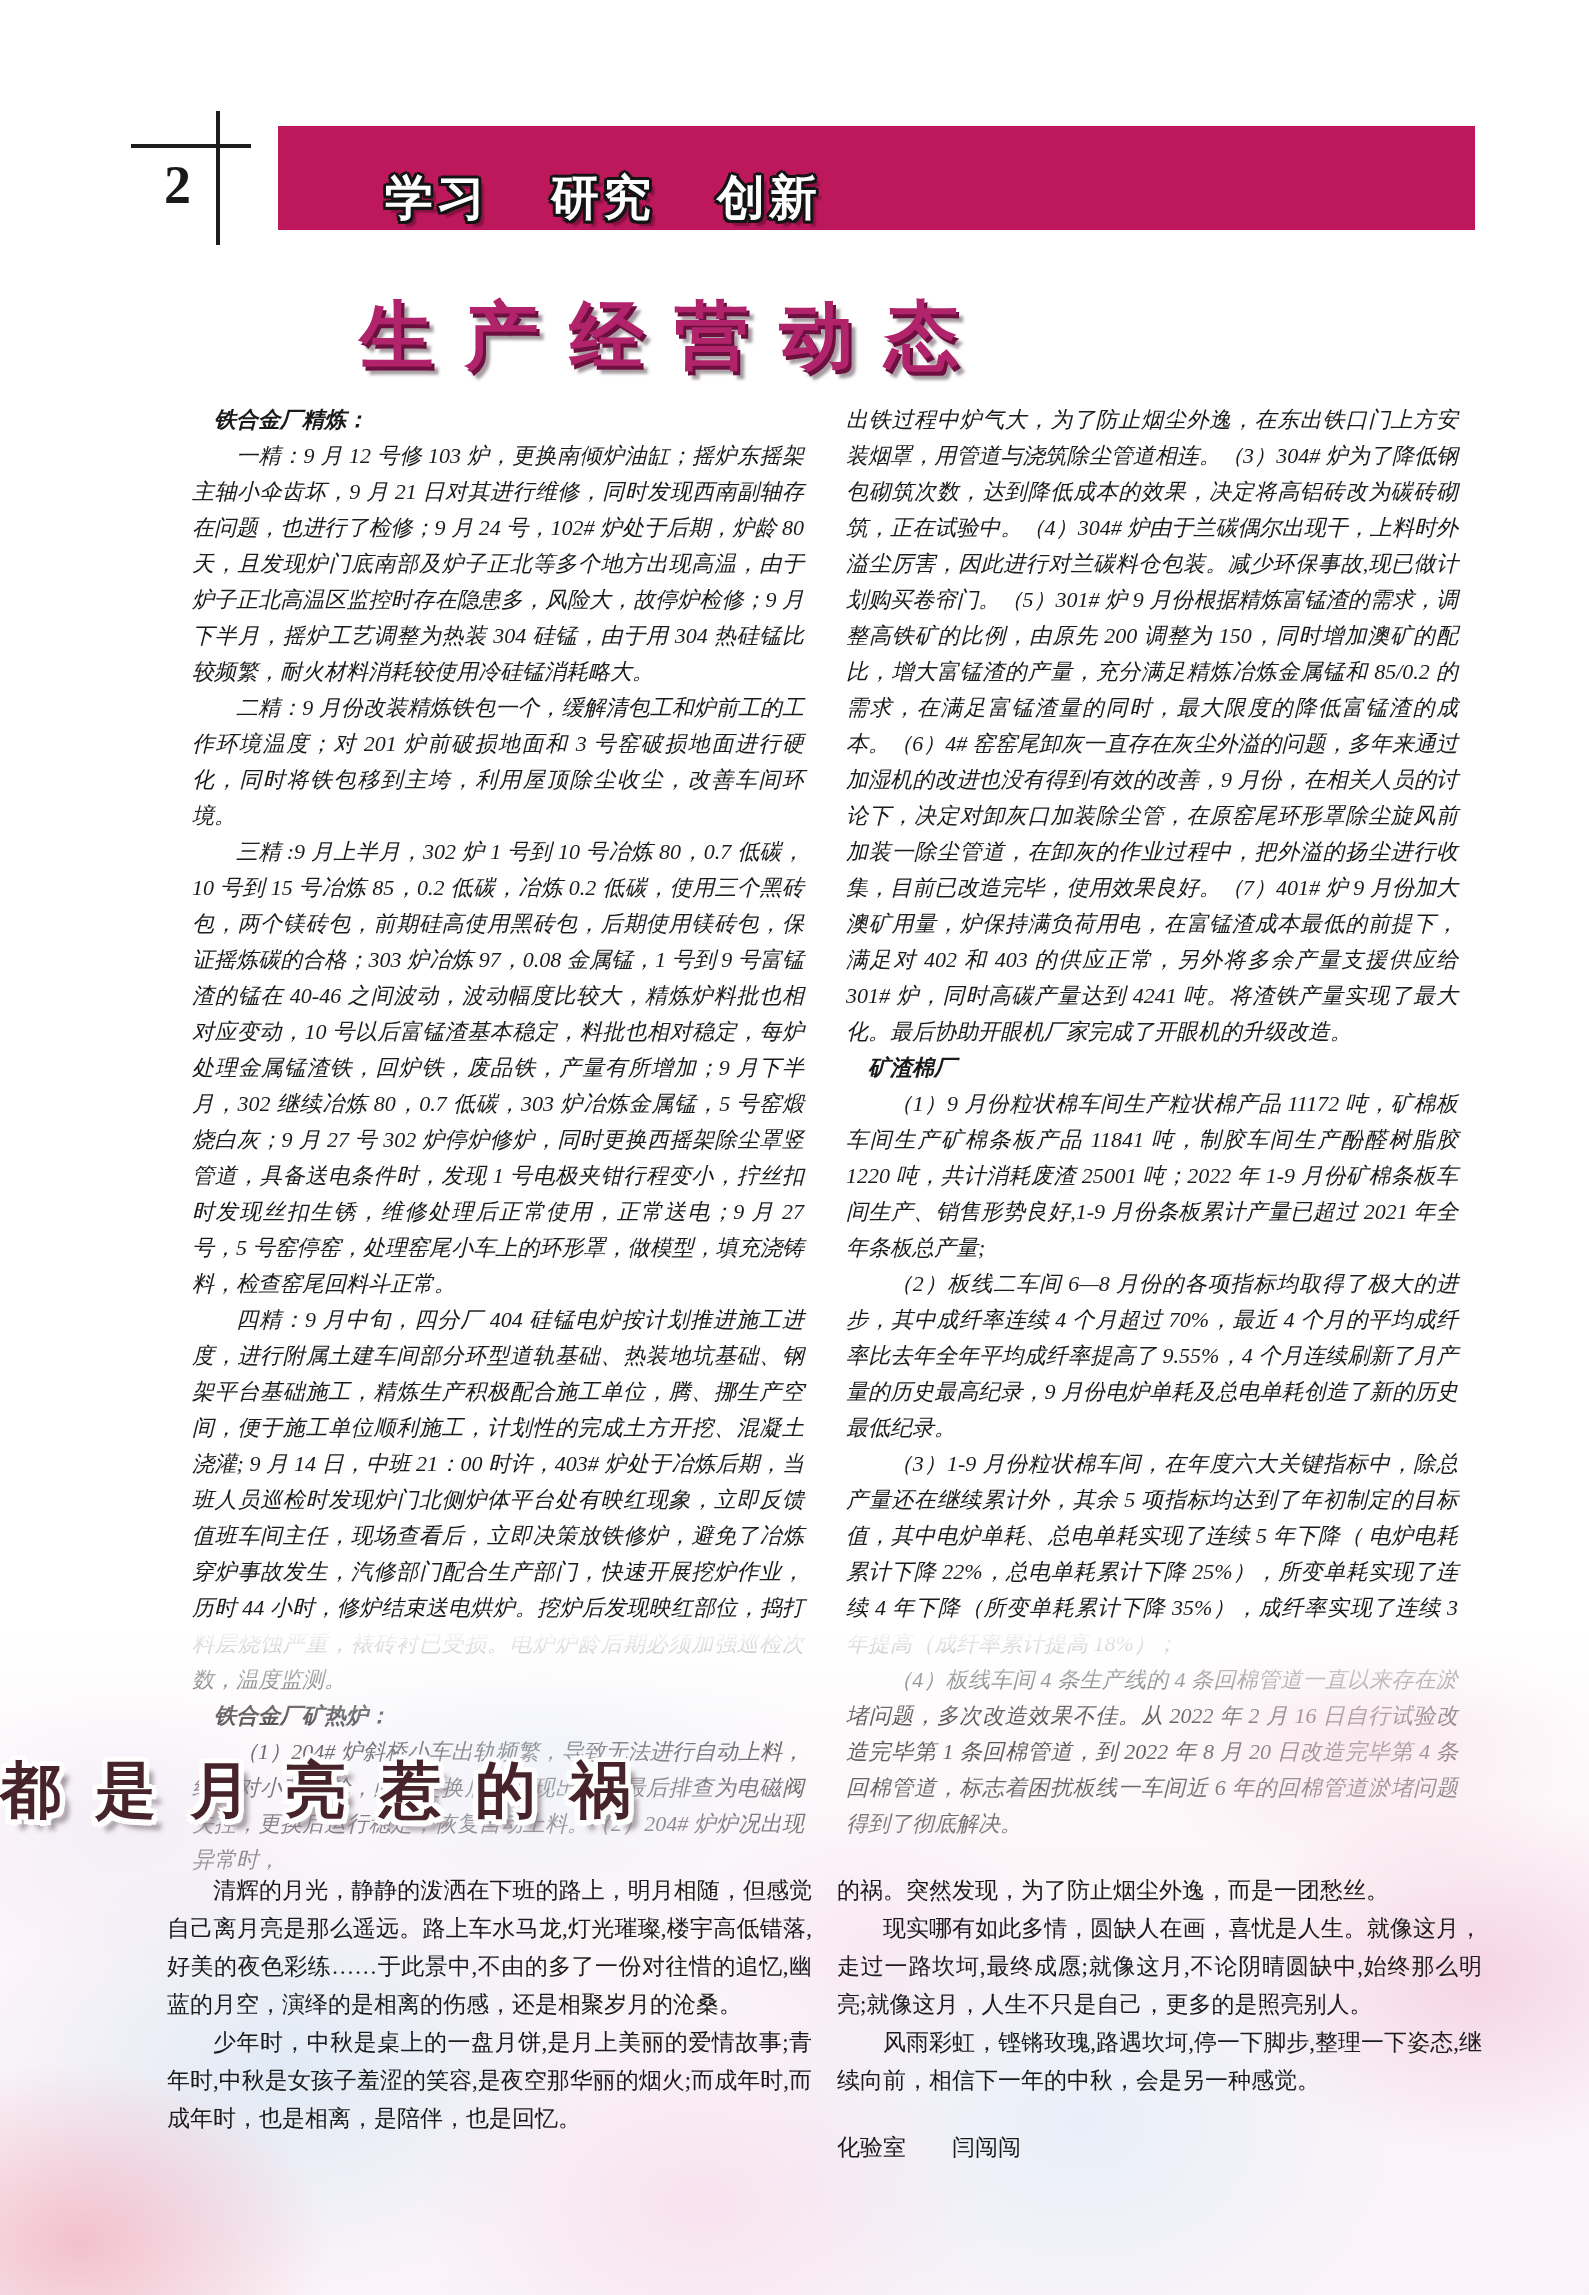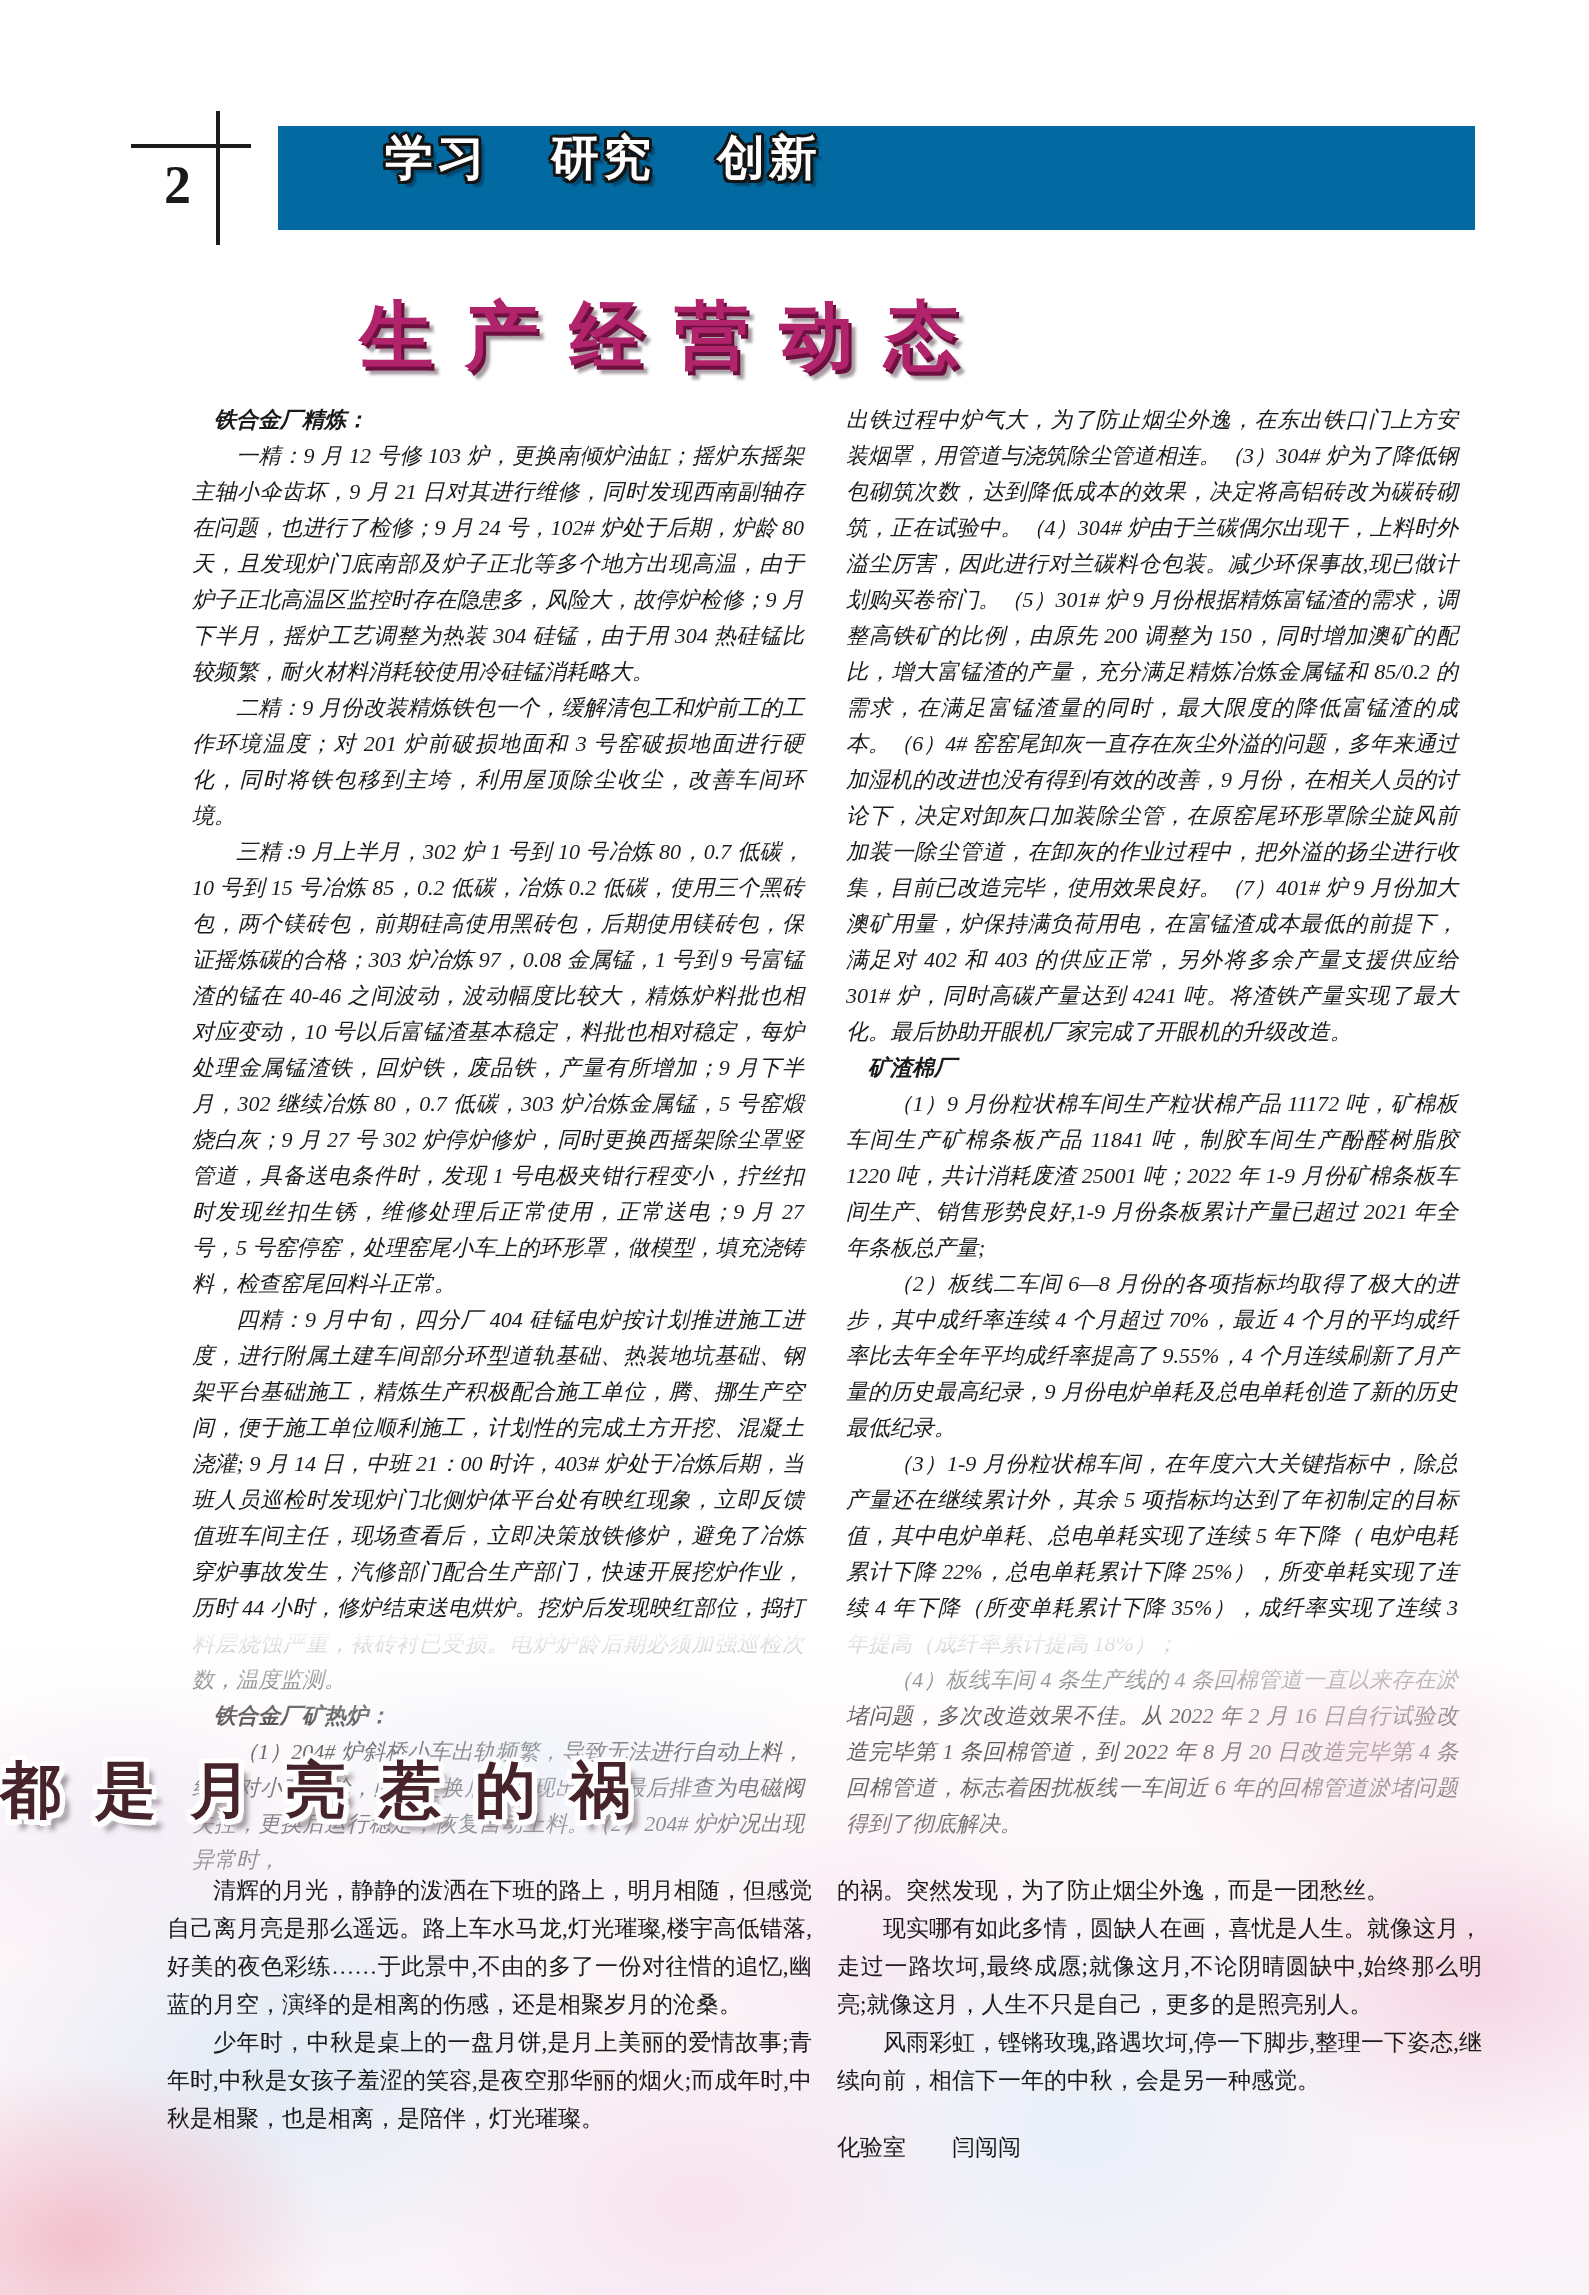--- a/index.html
+++ b/index.html
@@ -6,22 +6,22 @@
   .page{position:relative;width:1589px;height:2295px;background:#ffffff;overflow:hidden;
         font-family:"Liberation Serif","DejaVu Serif",serif;color:#1a1a1a;}
 
   
   .crop-v{position:absolute;left:216px;top:111px;width:3.5px;height:134px;background:#1c1c1c;}
   .crop-h{position:absolute;left:131px;top:144px;width:120px;height:3.5px;background:#1c1c1c;}
   .page-num{position:absolute;left:164px;top:154px;font-size:54px;font-weight:bold;
             font-family:"Liberation Serif","DejaVu Serif",serif;}
 
   
-  .banner{position:absolute;left:278px;top:126px;width:1197px;height:104px;background:#0369a1;
-          display:flex;align-items:flex-start;padding-left:107px;box-sizing:border-box;}
+  .banner{position:absolute;left:278px;top:126px;width:1197px;height:104px;background:#be185d;
+          display:flex;align-items:flex-end;padding-left:107px;box-sizing:border-box;}
   .banner .word{font-family:"DejaVu Sans","Liberation Sans",sans-serif;font-weight:bold;
           font-size:48px;color:#ffffff;margin-right:62px;letter-spacing:4px;
           text-shadow:-2.5px -2.5px 0 #141414,2.5px -2.5px 0 #141414,-2.5px 2.5px 0 #141414,2.5px 2.5px 0 #141414,
                       -3px 0 0 #141414,3px 0 0 #141414,0 -3px 0 #141414,0 3px 0 #141414,
                       5.5px 6px 2px rgba(0,0,0,0.30);}
 
   
   .main-title{position:absolute;left:0;top:287px;width:1349px;text-align:center;
           font-family:"DejaVu Sans","Liberation Sans",sans-serif;font-weight:bold;
           font-size:74px;letter-spacing:31px;color:#b1246b;
@@ -98,21 +98,21 @@
       <p class="para body">（3）1-9 月份粒状棉车间，在年度六大关键指标中，除总产量还在继续累计外，其余 5 项指标均达到了年初制定的目标值，其中电炉单耗、总电单耗实现了连续 5 年下降（ 电炉电耗累计下降 22%，总电单耗累计下降 25%），所变单耗实现了连续 4 年下降（所变单耗累计下降 35%），成纤率实现了连续 3 年提高（成纤率累计提高 18%）；</p>
       <p class="para body">（4）板线车间 4 条生产线的 4 条回棉管道一直以来存在淤堵问题，多次改造效果不佳。从 2022 年 2 月 16 日自行试验改造完毕第 1 条回棉管道，到 2022 年 8 月 20 日改造完毕第 4 条回棉管道，标志着困扰板线一车间近 6 年的回棉管道淤堵问题得到了彻底解决。</p>
     </div>
 
   <div class="watercolor"></div>
 
   <div class="moon-title">都是月亮惹的祸</div>
 
   <div class="a2-col a2-left">
       <p class="para body">清辉的月光，静静的泼洒在下班的路上，明月相随，但感觉自己离月亮是那么遥远。路上车水马龙,灯光璀璨,楼宇高低错落,好美的夜色彩练……于此景中,不由的多了一份对往惜的追忆,幽蓝的月空，演绎的是相离的伤感，还是相聚岁月的沧桑。</p>
-      <p class="para body">少年时，中秋是桌上的一盘月饼,是月上美丽的爱情故事;青年时,中秋是女孩子羞涩的笑容,是夜空那华丽的烟火;而成年时,中秋是相聚，也是相离，是陪伴，灯光璀璨。</p>
+      <p class="para body">少年时，中秋是桌上的一盘月饼,是月上美丽的爱情故事;青年时,中秋是女孩子羞涩的笑容,是夜空那华丽的烟火;而成年时,而成年时，也是相离，是陪伴，也是回忆。</p>
     </div>
   <div class="a2-col a2-right">
     <div>
         <p class="para cont">的祸。突然发现，为了防止烟尘外逸，而是一团愁丝。</p>
         <p class="para body">现实哪有如此多情，圆缺人在画，喜忧是人生。就像这月，走过一路坎坷,最终成愿;就像这月,不论阴晴圆缺中,始终那么明亮;就像这月，人生不只是自己，更多的是照亮别人。</p>
         <p class="para body">风雨彩虹，铿锵玫瑰,路遇坎坷,停一下脚步,整理一下姿态,继续向前，相信下一年的中秋，会是另一种感觉。</p>
       </div>
     <div class="signature">化验室　　闫闯闯</div>
   </div>
 

